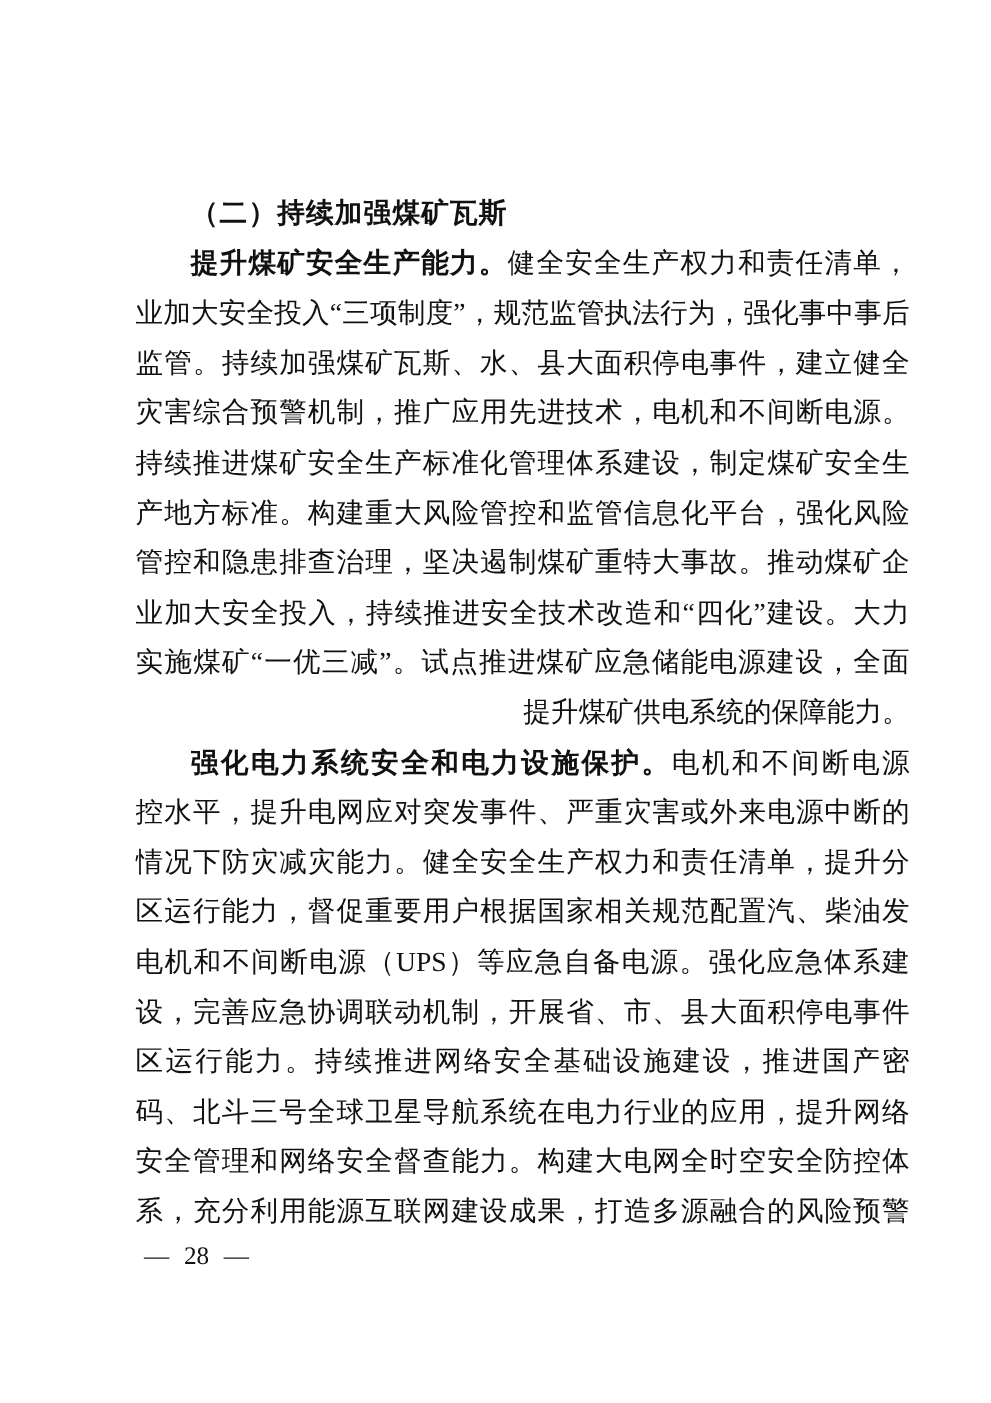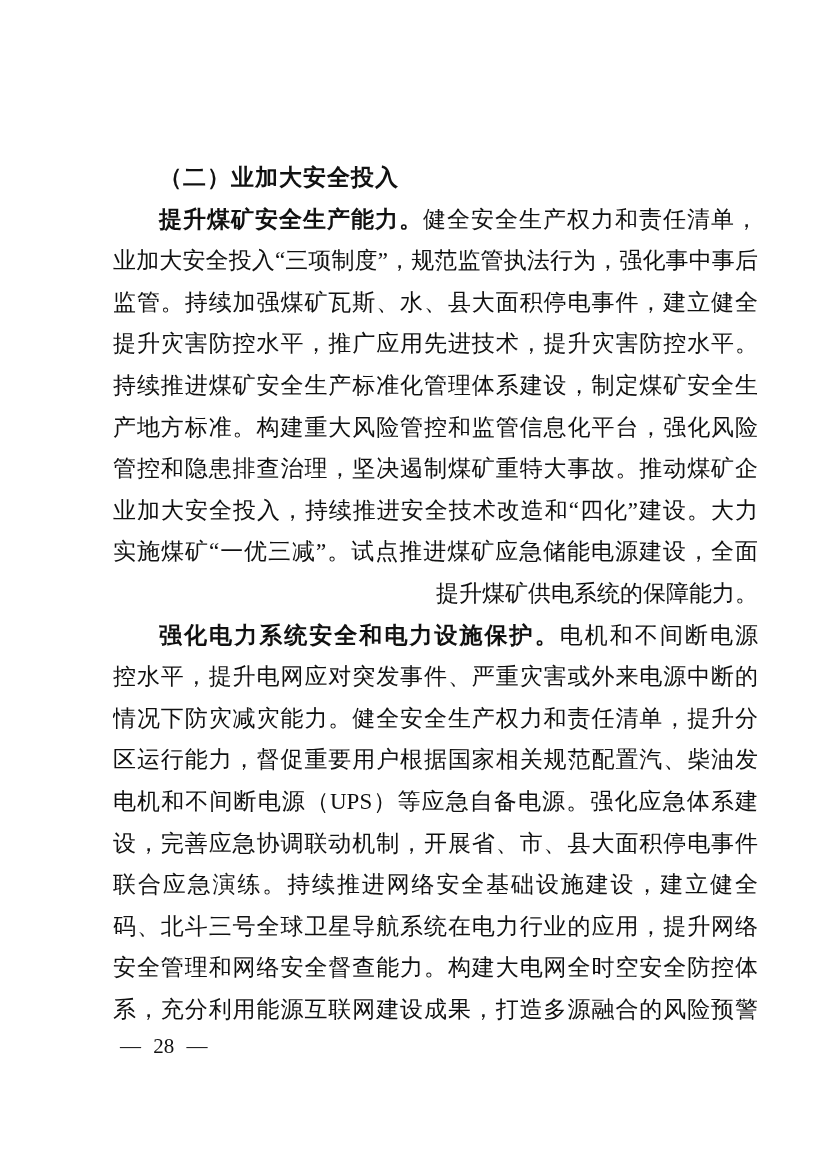--- a/index.html
+++ b/index.html
@@ -59,43 +59,43 @@
     font-family: "Liberation Serif", "DejaVu Serif", serif;
     word-spacing: 7px;
   }
 </style>
 </head>
 <body>
 
 <div class="page">
   <div class="content">
 
-    <h2 class="line heading indent">（二）业加大安全投入</h2>
+    <h2 class="line heading indent">（二）持续加强煤矿瓦斯</h2>
 
     <div class="para">
       <div class="line just indent"><span class="lead">提升煤矿安全生产能力。</span><span>健全安全生产权力和责任清单，</span></div>
       <div class="line just">业加大安全投入“三项制度”，规范监管执法行为，强化事中事后</div>
       <div class="line just">监管。持续加强煤矿瓦斯、水、县大面积停电事件，建立健全</div>
-      <div class="line just">提升灾害防控水平，推广应用先进技术，提升灾害防控水平。</div>
+      <div class="line just">灾害综合预警机制，推广应用先进技术，电机和不间断电源。</div>
       <div class="line just">持续推进煤矿安全生产标准化管理体系建设，制定煤矿安全生</div>
       <div class="line just">产地方标准。构建重大风险管控和监管信息化平台，强化风险</div>
       <div class="line just">管控和隐患排查治理，坚决遏制煤矿重特大事故。推动煤矿企</div>
       <div class="line just">业加大安全投入，持续推进安全技术改造和“四化”建设。大力</div>
       <div class="line just">实施煤矿“一优三减”。试点推进煤矿应急储能电源建设，全面</div>
       <div class="line short">提升煤矿供电系统的保障能力。</div>
     </div>
 
     <div class="para">
       <div class="line just indent"><span class="lead">强化电力系统安全和电力设施保护。</span><span>电机和不间断电源</span></div>
       <div class="line just">控水平，提升电网应对突发事件、严重灾害或外来电源中断的</div>
       <div class="line just">情况下防灾减灾能力。健全安全生产权力和责任清单，提升分</div>
       <div class="line just">区运行能力，督促重要用户根据国家相关规范配置汽、柴油发</div>
       <div class="line just">电机和不间断电源（UPS）等应急自备电源。强化应急体系建</div>
       <div class="line just">设，完善应急协调联动机制，开展省、市、县大面积停电事件</div>
-      <div class="line just">联合应急演练。持续推进网络安全基础设施建设，建立健全</div>
+      <div class="line just">区运行能力。持续推进网络安全基础设施建设，推进国产密</div>
       <div class="line just">码、北斗三号全球卫星导航系统在电力行业的应用，提升网络</div>
       <div class="line just">安全管理和网络安全督查能力。构建大电网全时空安全防控体</div>
       <div class="line just">系，充分利用能源互联网建设成果，打造多源融合的风险预警</div>
     </div>
 
   </div>
 
   <div class="footer">
     <span>— 28 —</span>
   </div>

